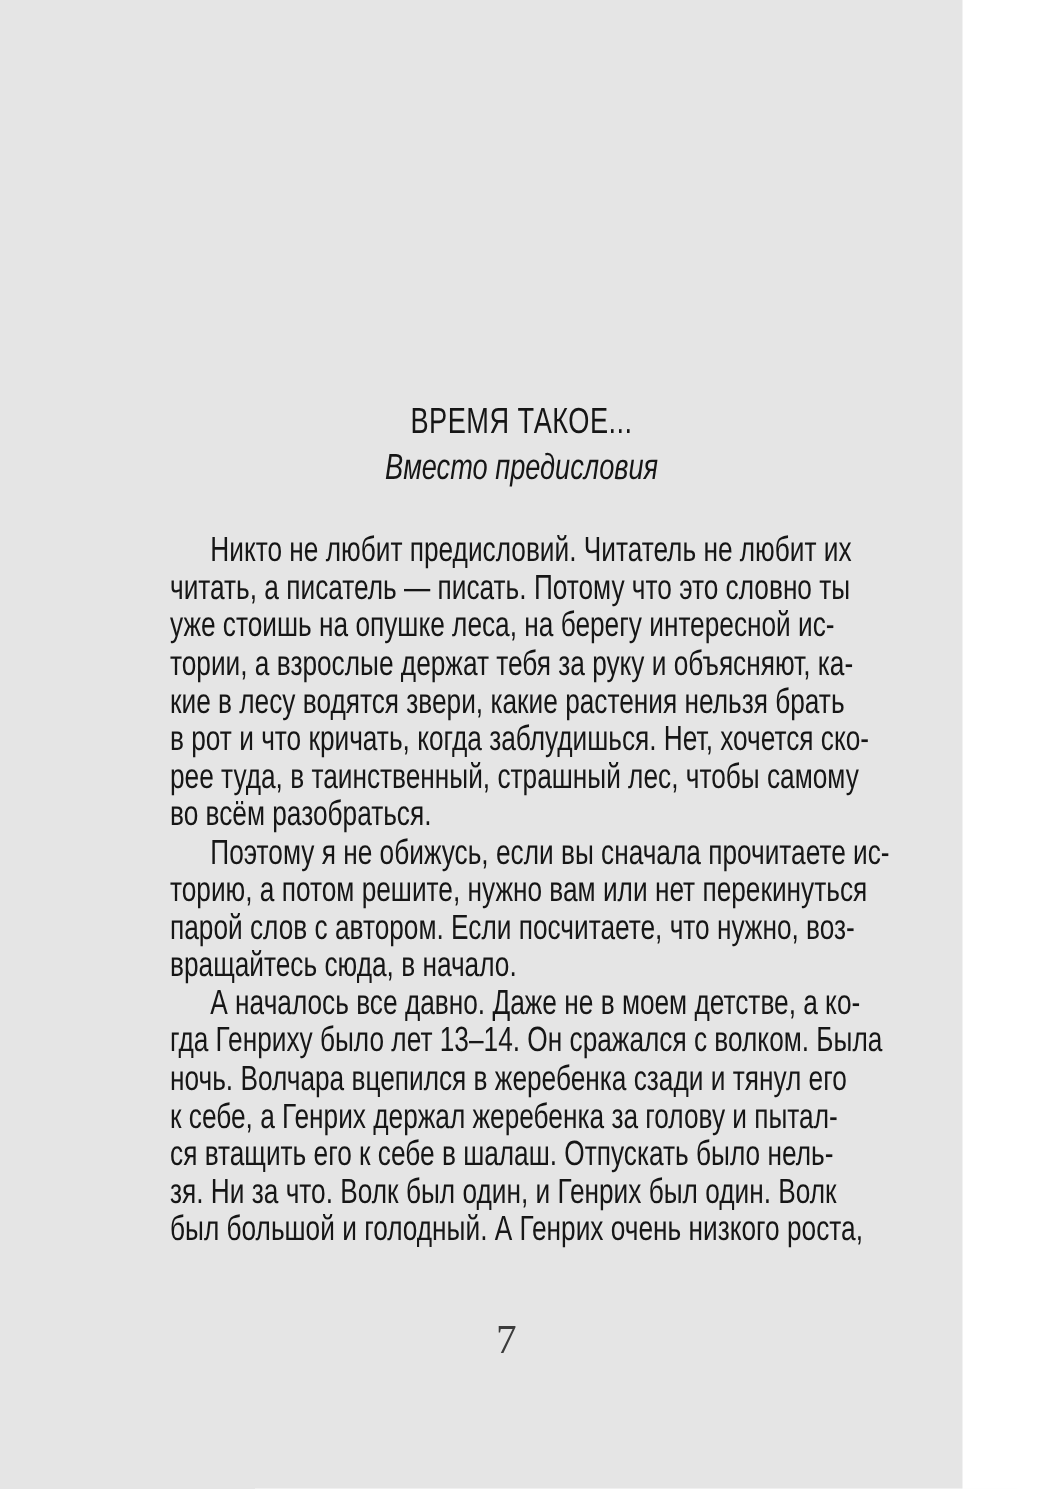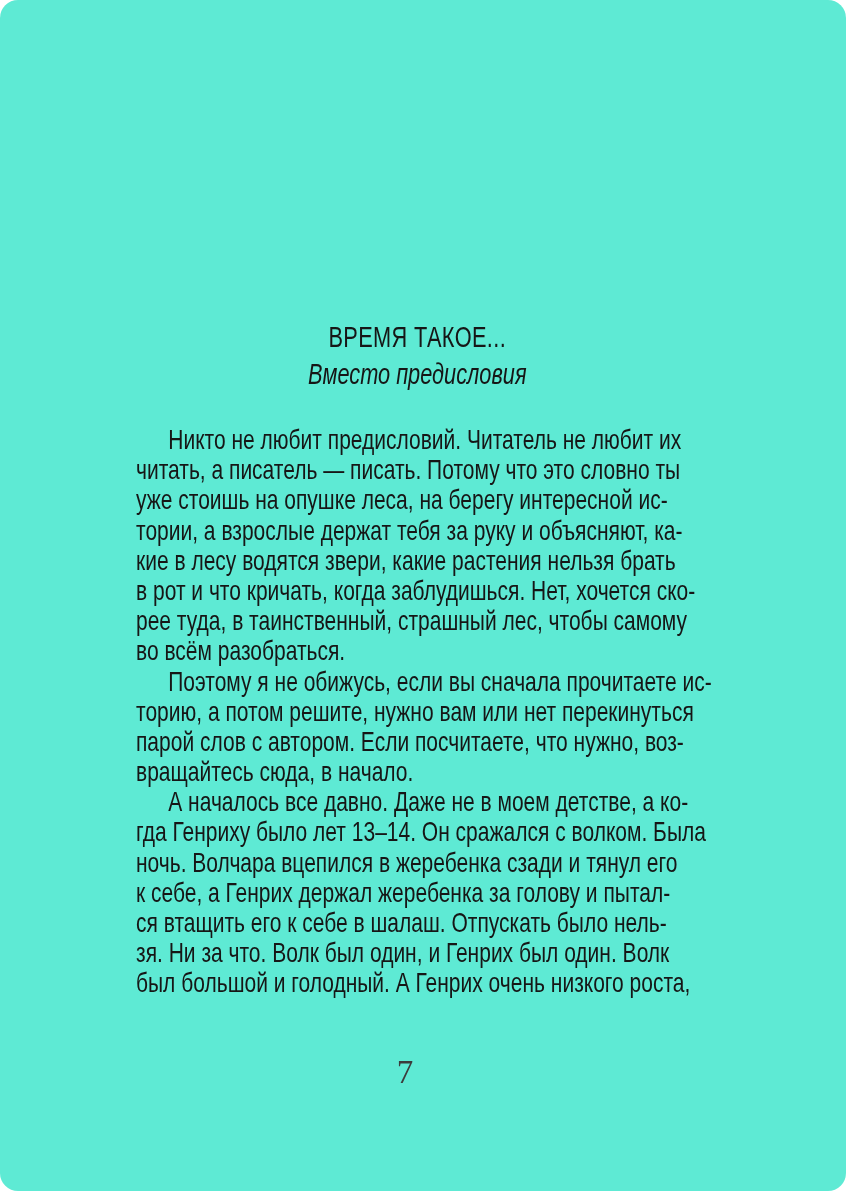--- a/index.html
+++ b/index.html
@@ -2,26 +2,25 @@
 <html lang="ru"><head>
 <meta charset="utf-8">
 <style>
   html, body {
     margin: 0;
     padding: 0;
     background: #ffffff;
   }
   .page {
     position: relative;
-    width: 846px;
+    width: 770px;
     height: 1191px;
-    background: #5eead4;
+    background: #e5e5e5;
     overflow: hidden;
     font-family: "Liberation Sans", sans-serif;
-    border-radius: 18px;
   }
   
   .heading {
     position: absolute;
     top: 320px;
     left: 130px;
     width: 766px;              
     transform: scaleX(0.75);
     transform-origin: left top;
     text-align: center;

